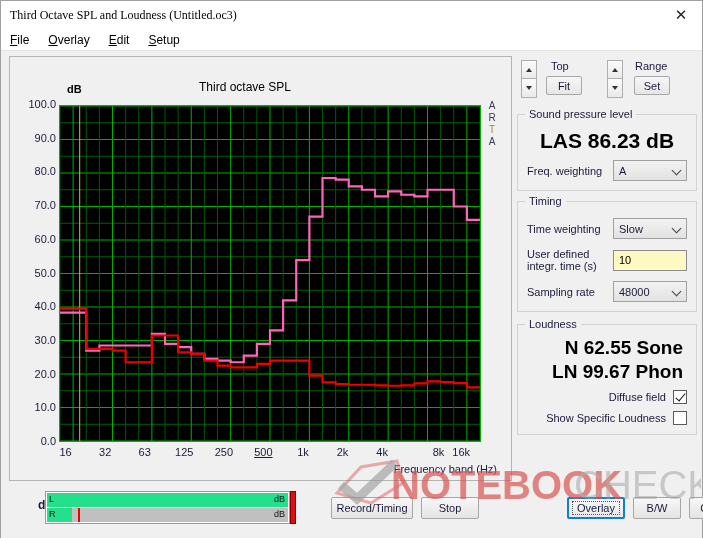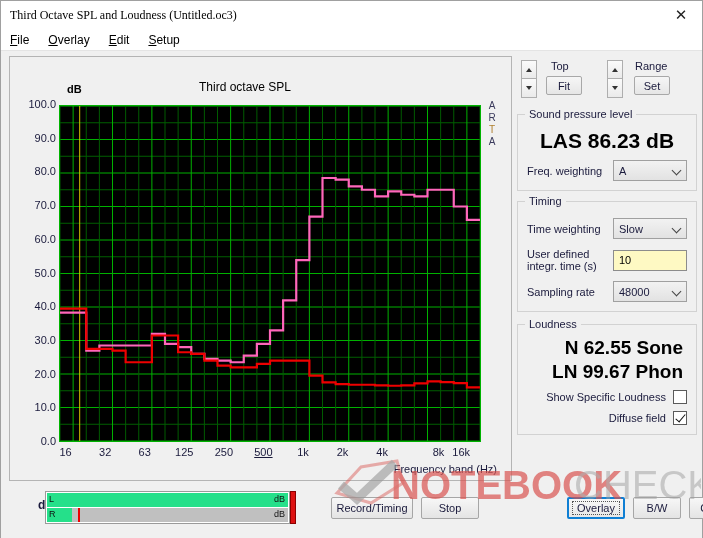--- a/index.html
+++ b/index.html
@@ -445,26 +445,26 @@
           <i class="chev"></i>
         </div>
       </div>
     </div>
 
     <div class="groupbox" style="margin-top:12px">
       <div class="gb-title">Loudness</div>
       <div class="big-value loud">N 62.55 Sone</div>
       <div class="big-value loud">LN 99.67 Phon</div>
       <div class="cb-row">
+        <div class="cl">Diffuse field</div>
+        <div class="checkbox on"></div>
+      </div>
+      <div class="cb-row">
         <div class="cl">Show Specific Loudness</div>
         <div class="checkbox"></div>
-      </div>
-      <div class="cb-row">
-        <div class="cl">Diffuse field</div>
-        <div class="checkbox on"></div>
       </div>
     </div>
   </div>
 
   <div id="bottombar">
     <div id="dbfs-label">dBFS</div>
     <div id="meter">
       <div class="meter-row">
         <div class="meter-fill" style="width:100%"></div>
         <div class="meter-ch">L</div>

